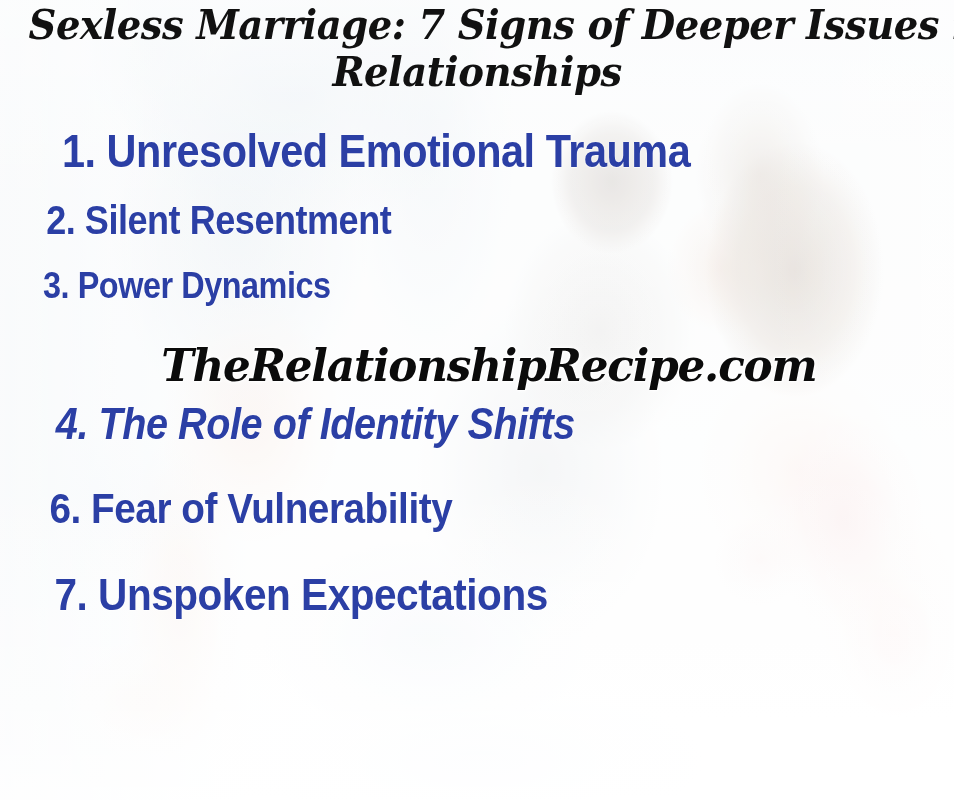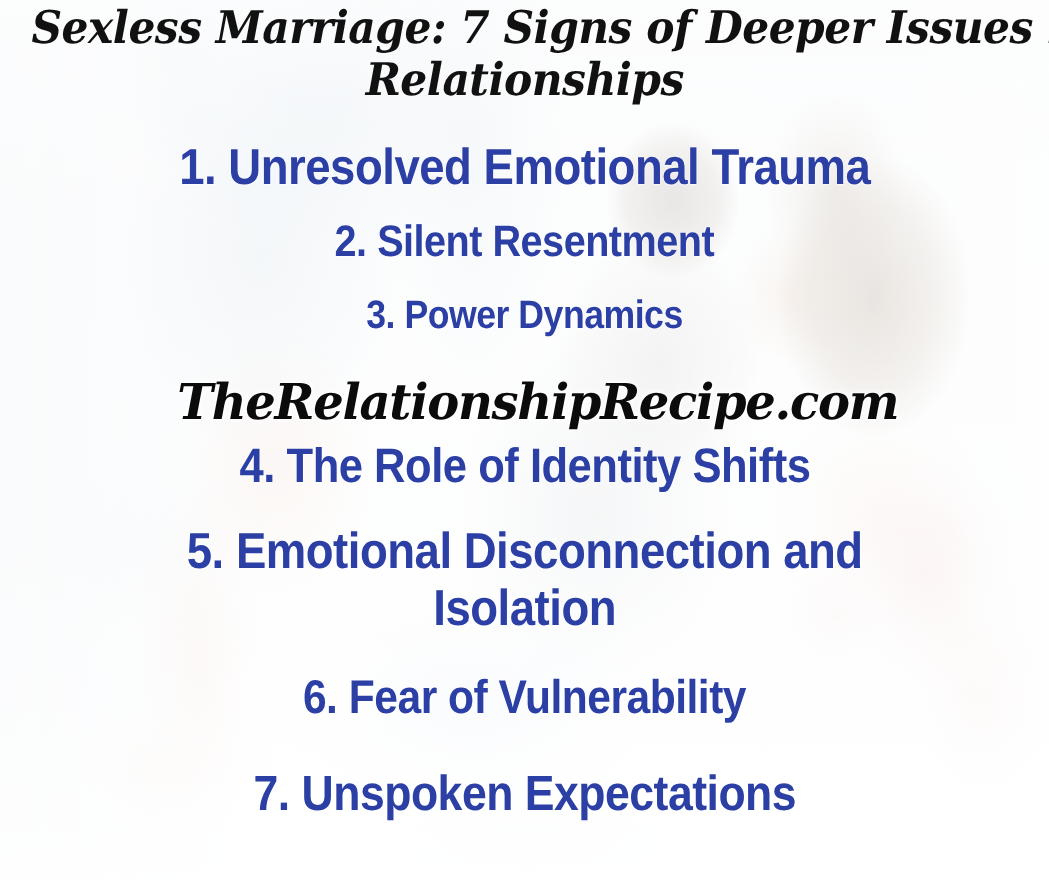--- a/index.html
+++ b/index.html
@@ -117,38 +117,38 @@
   .sign-list {
     position: absolute;
     top: 122px;
     left: 0;
     width: 100%;
     list-style: none;
     margin: 0;
     padding: 0;
   }
   .sign-item {
-    text-align: center;
     color: #2B3FA5;
     font-family: "Liberation Sans", sans-serif;
     font-weight: bold;
     letter-spacing: -0.5px;
     text-shadow: 0 0 2px rgba(255,255,255,0.85), 0 1px 1px rgba(255,255,255,0.6);
+    padding-left: 27px;
   }
   .sign-text {
     display: inline-block;
     transform: scaleX(0.90);
     transform-origin: center;
   }
 
   
   .sign-item.i1 { font-size: 46px; line-height: 58px; margin-top: 0px;  }
   .sign-item.i2 { font-size: 40px; line-height: 56px; margin-top: 12px; }
   .sign-item.i3 { font-size: 36px; line-height: 56px; margin-top: 10px; }
-  .sign-item.i4 { font-size: 44px; line-height: 56px; margin-top: 82px; }
+  .sign-item.i4 { font-size: 44px; line-height: 56px; margin-top: 82px; font-style: italic; }
   .sign-item.i5 { font-size: 46px; line-height: 52px; margin-top: 22px; max-width: 800px; margin-left:auto; margin-right:auto; }
   .sign-item.i6 { font-size: 43px; line-height: 56px; margin-top: 28px; }
   .sign-item.i7 { font-size: 45px; line-height: 56px; margin-top: 31px; }
 
   .watermark {
     position: absolute;
     top: 338px;
     left: 12px;
     width: 100%;
     text-align: center;
@@ -192,21 +192,20 @@
     <div class="title-block">
       <div class="title-line">Sexless Marriage: 7 Signs of Deeper Issues in</div>
       <div class="title-line">Relationships</div>
     </div>
 
     <ul class="sign-list">
       <li class="sign-item i1"><span class="sign-text">1. Unresolved Emotional Trauma</span></li>
       <li class="sign-item i2"><span class="sign-text">2. Silent Resentment</span></li>
       <li class="sign-item i3"><span class="sign-text">3. Power Dynamics</span></li>
       <li class="sign-item i4"><span class="sign-text">4. The Role of Identity Shifts</span></li>
-      <li class="sign-item i5"><span class="sign-text">5. Emotional Disconnection and Isolation</span></li>
       <li class="sign-item i6"><span class="sign-text">6. Fear of Vulnerability</span></li>
       <li class="sign-item i7"><span class="sign-text">7. Unspoken Expectations</span></li>
     </ul>
 
     <div class="watermark">
       <span class="watermark-text">TheRelationshipRecipe.com</span>
     </div>
 
   </div>
 </div>

